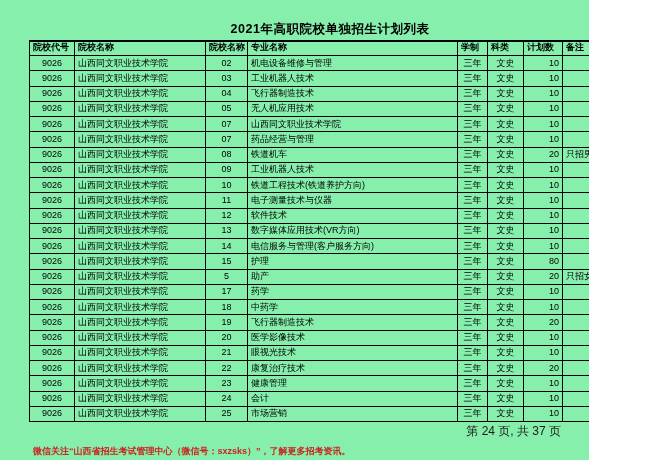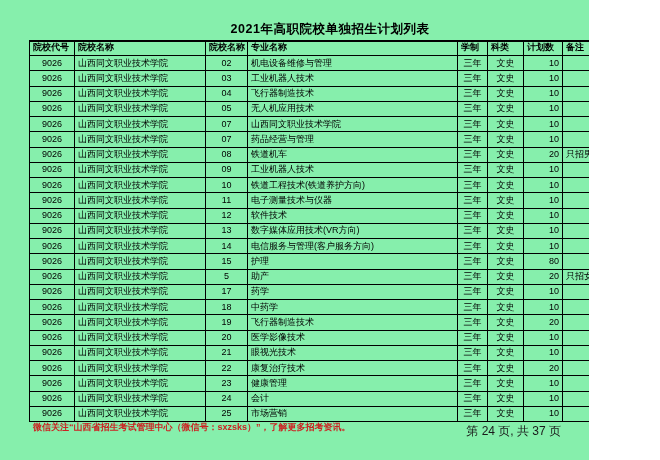--- a/index.html
+++ b/index.html
@@ -328,16 +328,16 @@
           <td class="c-center">25</td>
           <td class="c-left">市场营销</td>
           <td class="c-center">三年</td>
           <td class="c-center">文史</td>
           <td class="c-right">10</td>
           <td class="c-left"></td>
         </tr>
       </tbody>
   </table>
 
-  <div class="footer-notice" style="color: rgb(204, 34, 34);">微信关注“山西省招生考试管理中心（微信号：sxzsks）”，了解更多招考资讯。</div>
+  <div class="footer-notice" style="color: rgb(204, 34, 34); margin-top: 24px;">微信关注“山西省招生考试管理中心（微信号：sxzsks）”，了解更多招考资讯。</div>
   <div class="page-info">第 24 页, 共 37 页</div>
 
 </div>
 
 </body></html>

